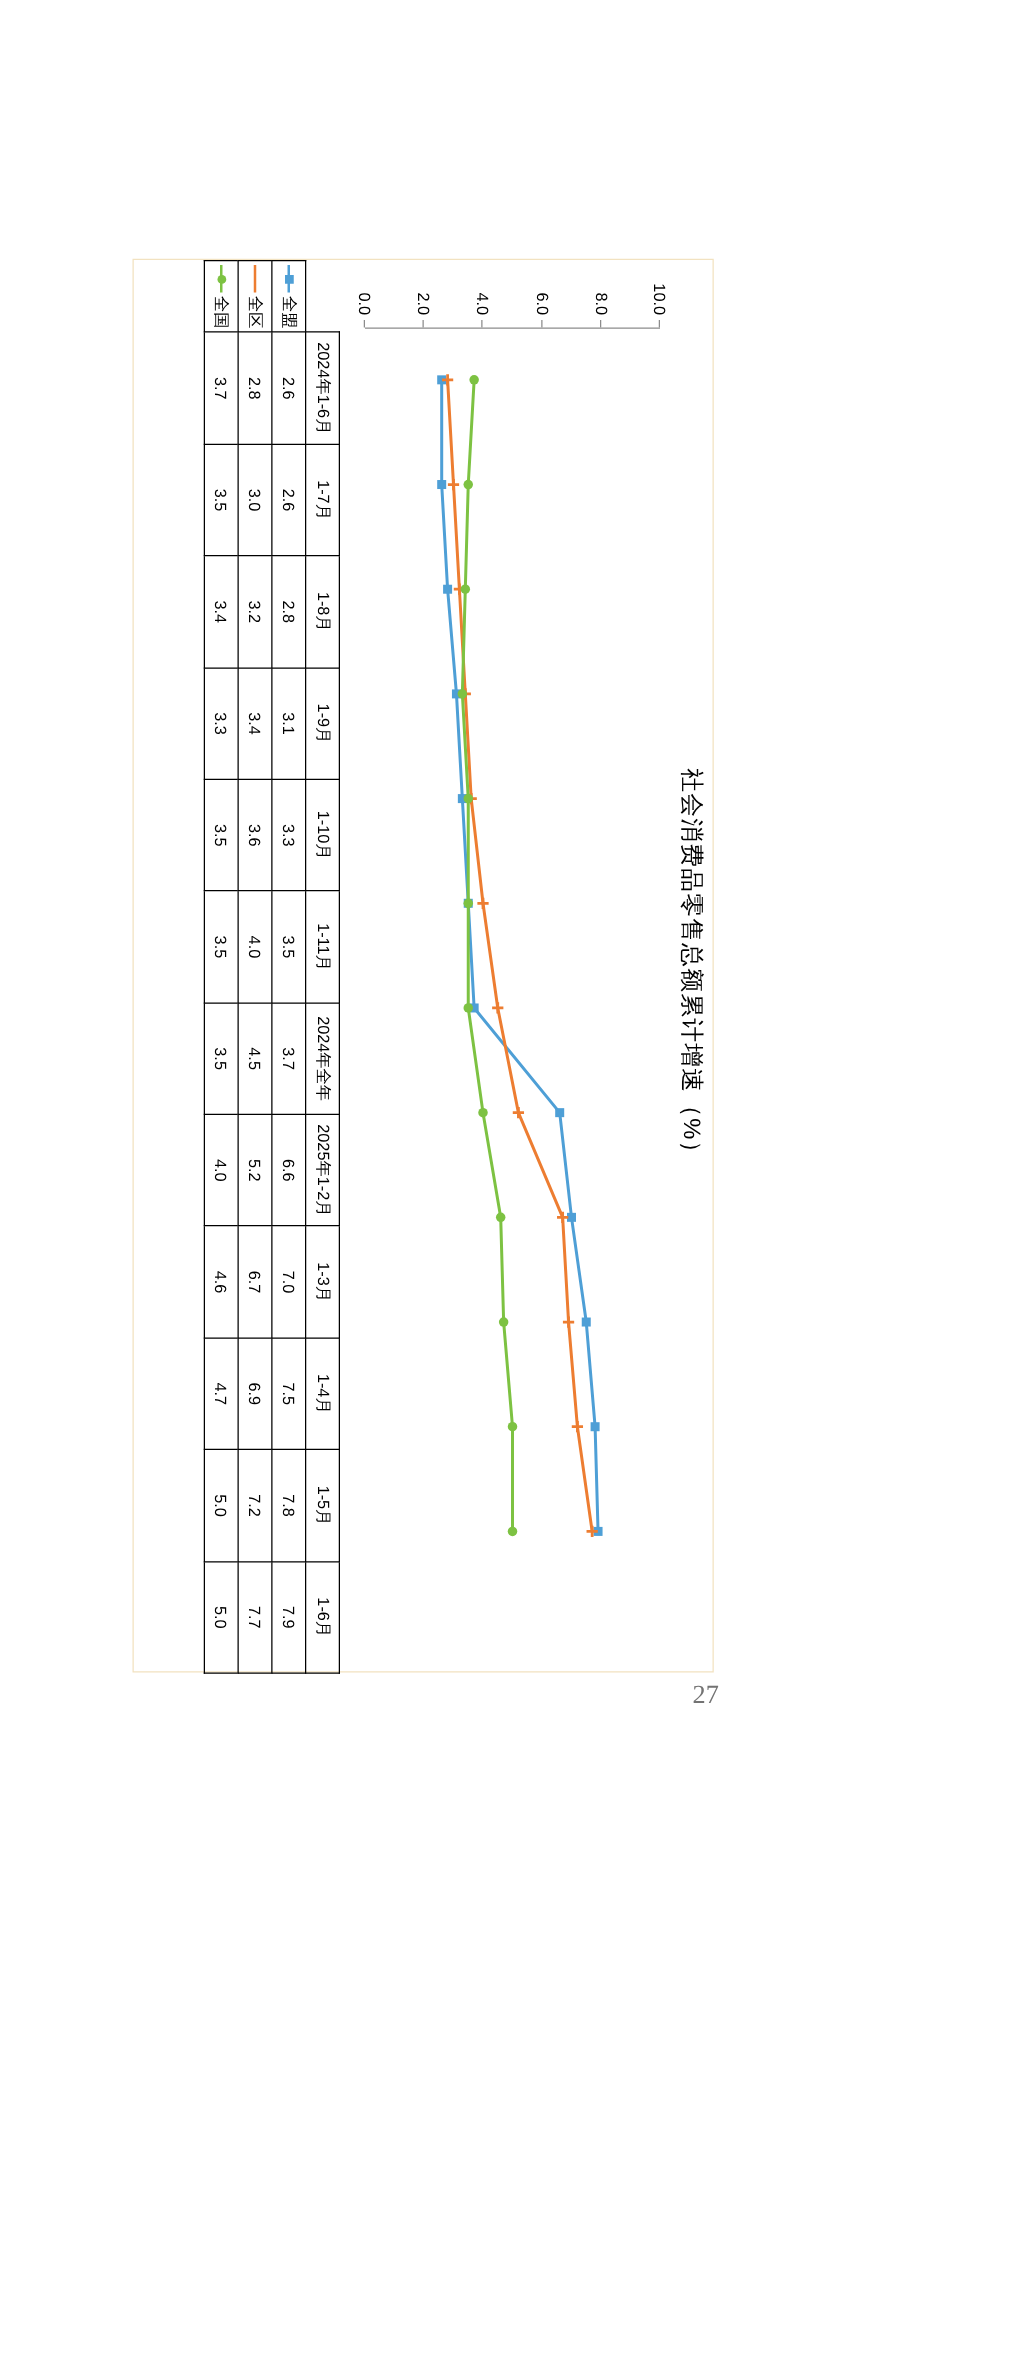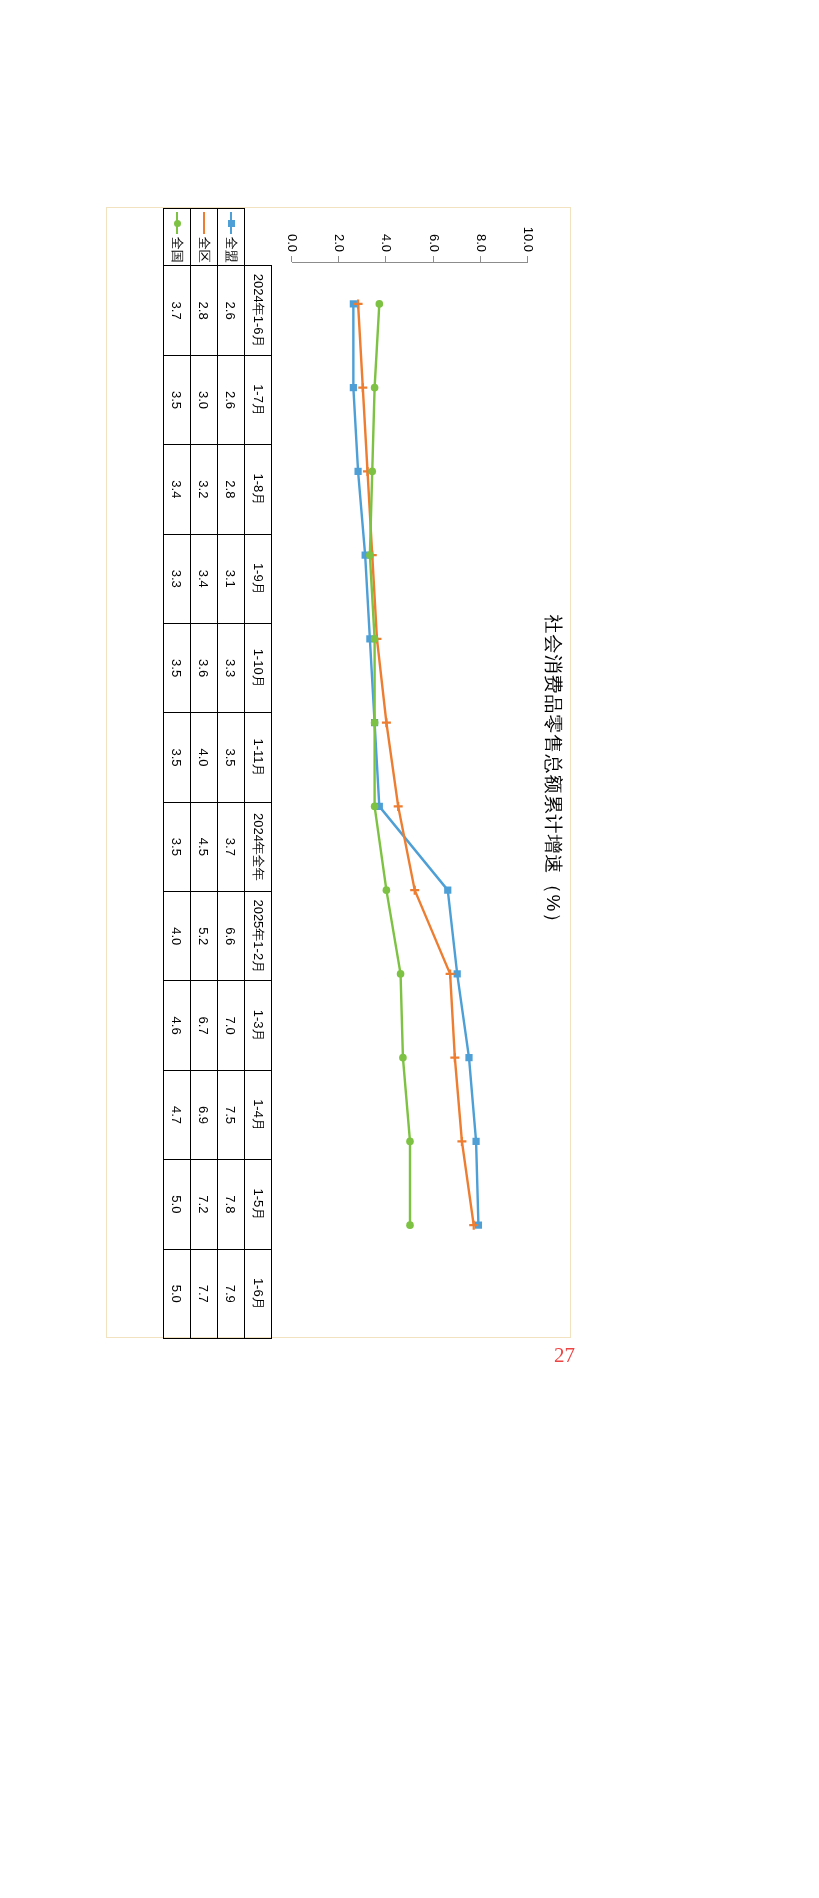--- a/index.html
+++ b/index.html
@@ -152,21 +152,21 @@
     width: 9px;
     height: 9px;
   }
 
   #page-number {
     position: absolute;
     left: 554px;
     top: 1343px;
     font-size: 21px;
     font-family: "Liberation Serif", serif;
-    color: #ef4444;
+    color: #737373;
   }
 </style>
 </head>
 <body>
 
 <div id="figure-frame">
   <div id="rot-stage">
 
     <div class="chart-area">
       <div class="title">社会消费品零售总额累计增速（%）</div>

